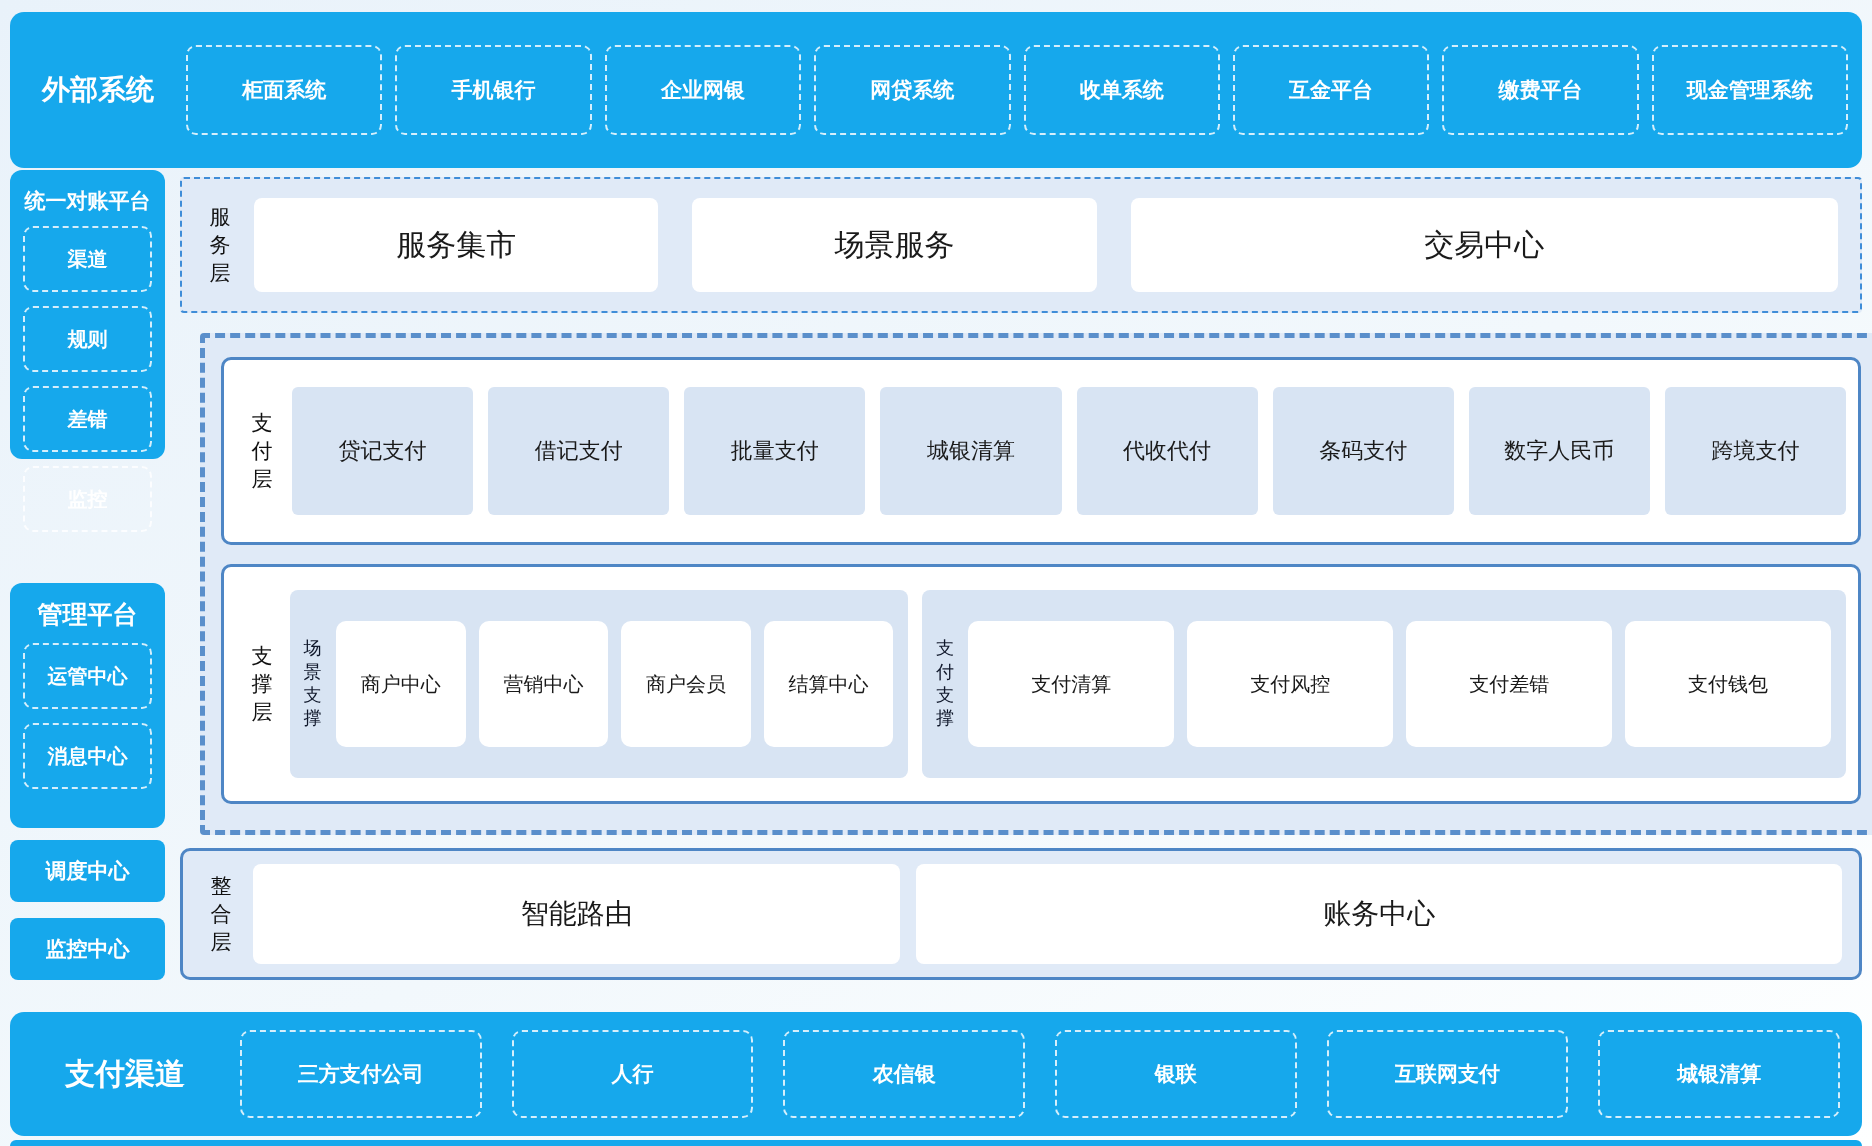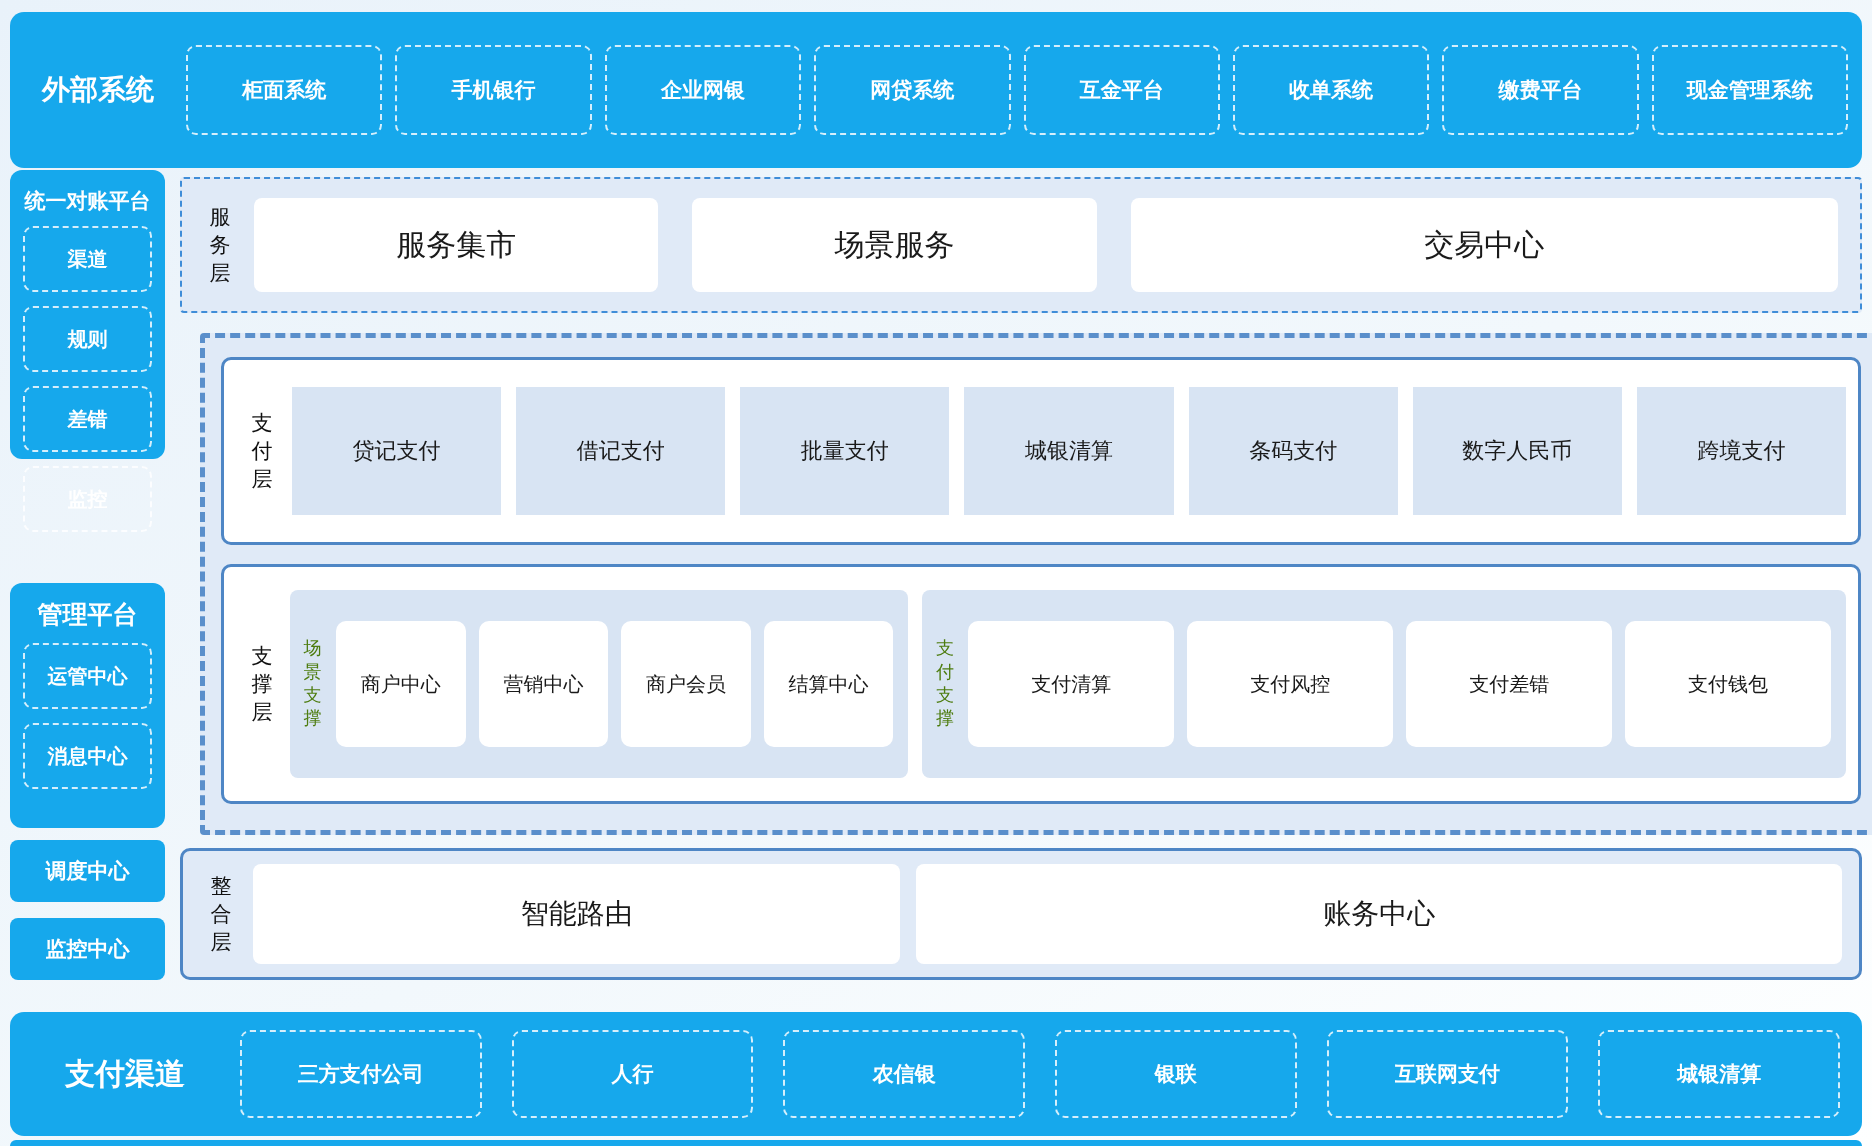--- a/index.html
+++ b/index.html
@@ -56,28 +56,28 @@
     font-size:30px;}
   .sv-1{flex:1;} .sv-2{flex:1;} .sv-3{flex:1.75;}
 
   .outer-panel{position:absolute;left:180px;top:333px;width:1682px;height:502px;
     background:#e0eaf7;border:5px dashed #5a8fcb;border-radius:4px;box-sizing:border-box;
     padding:19px 16px 26px;display:flex;flex-direction:column;gap:19px;margin-left:20px;}
   .layer-box{background:#fff;border:3px solid #4e86c5;border-radius:10px;box-sizing:border-box;
     display:flex;align-items:center;}
   .pay-box{flex:0 0 188px;padding:0 12px 0 26px;gap:18px;}
   .pay-items{flex:1;display:flex;gap:15px;align-items:center;}
-  .pay-item{flex:1;height:128px;background:#d8e4f3;border-radius:0;
+  .pay-item{flex:1;height:128px;background:#d8e4f3;border-radius:6px;
     display:flex;align-items:center;justify-content:center;font-size:22px;}
   .support-box{flex:1;padding:0 12px 0 26px;gap:16px;}
   .support-groups{flex:1;display:flex;gap:14px;align-items:center;}
   .sub-panel{height:188px;background:#d8e4f3;border-radius:8px;display:flex;align-items:center;
     padding:0 15px 0 12px;gap:13px;box-sizing:border-box;}
   .sub-1{flex:618;} .sub-2{flex:937;}
-  .sub-vlabel{flex:0 0 auto;width:21px;font-size:18px;line-height:1.3;color:#4d7c0f;text-align:center;word-break:break-all;}
+  .sub-vlabel{flex:0 0 auto;width:21px;font-size:18px;line-height:1.3;color:#0f172a;text-align:center;word-break:break-all;}
   .sub-item{flex:1;height:126px;background:#fff;border-radius:10px;
     display:flex;align-items:center;justify-content:center;font-size:20px;}
 
   .integration-panel{position:absolute;left:180px;top:848px;width:1682px;height:132px;
     background:#e0eaf7;border:3px solid #4e86c5;border-radius:10px;box-sizing:border-box;
     display:flex;align-items:center;padding:0 17px 0 26px;gap:20px;}
   .integration-items{flex:1;display:flex;gap:16px;align-items:center;}
   .integration-box{height:100px;background:#fff;border-radius:8px;display:flex;align-items:center;justify-content:center;
     font-size:28px;}
   .ig-1{flex:1;} .ig-2{flex:1.43;}
@@ -85,22 +85,22 @@
 </head>
 <body>
 
 <div class="bar blue top-bar">
   <div class="bar-title">外部系统</div>
   <div class="bar-items">
     <div class="dash-item">柜面系统</div>
     <div class="dash-item">手机银行</div>
     <div class="dash-item">企业网银</div>
     <div class="dash-item">网贷系统</div>
+    <div class="dash-item">收单系统</div>
     <div class="dash-item">互金平台</div>
-    <div class="dash-item">收单系统</div>
     <div class="dash-item">缴费平台</div>
     <div class="dash-item">现金管理系统</div>
   </div>
 </div>
 
 <div class="side-panel side-panel-1">
   <div class="side-title">统一对账平台</div>
   <div class="side-items">
     <div class="side-item">渠道</div>
     <div class="side-item">规则</div>
@@ -131,20 +131,21 @@
 
 <div class="outer-panel">
 
   <div class="layer-box pay-box">
     <div class="vlabel">支付层</div>
     <div class="pay-items">
       <div class="pay-item">贷记支付</div>
       <div class="pay-item">借记支付</div>
       <div class="pay-item">批量支付</div>
       <div class="pay-item">城银清算</div>
+      <div class="pay-item">代收代付</div>
       <div class="pay-item">条码支付</div>
       <div class="pay-item">数字人民币</div>
       <div class="pay-item">跨境支付</div>
     </div>
   </div>
 
   <div class="layer-box support-box">
     <div class="vlabel">支撑层</div>
     <div class="support-groups">
       <div class="sub-panel sub-1">

